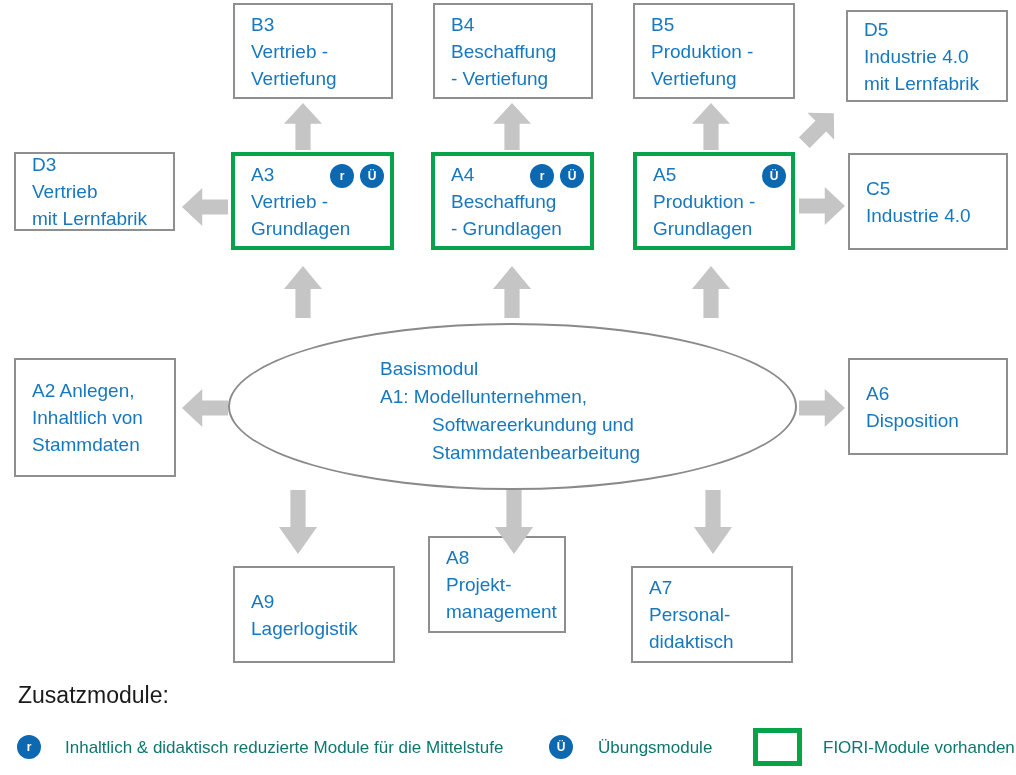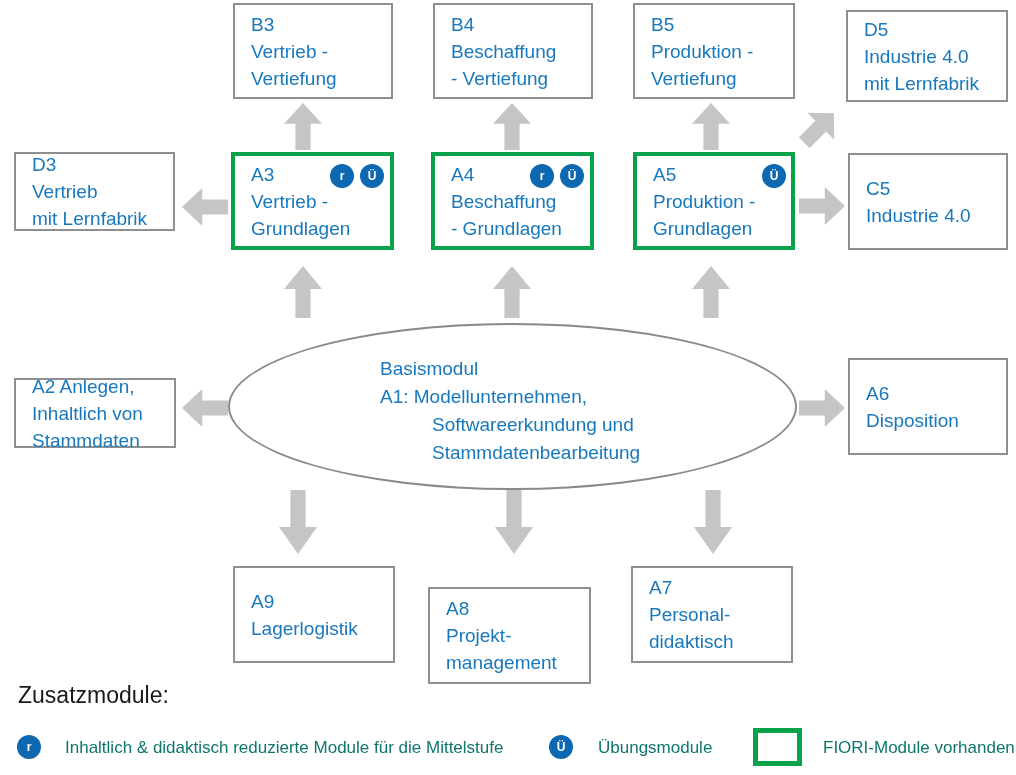--- a/index.html
+++ b/index.html
@@ -135,42 +135,42 @@
     <span class="line">A5</span>
     <span class="line">Produktion -</span>
     <span class="line">Grundlagen</span>
     <span class="badge" style="left:125px; top:8px;">Ü</span>
   </div>
   <div class="box" style="left:848px; top:153px; width:160px; height:97px;">
     <span class="line">C5</span>
     <span class="line">Industrie 4.0</span>
   </div>
 
-  <div class="box" style="left:14px; top:378px; width:162px; height:70px;">
+  <div class="box" style="left:14px; top:358px; width:162px; height:119px;">
     <span class="line">A2 Anlegen,</span>
     <span class="line">Inhaltlich von</span>
     <span class="line">Stammdaten</span>
   </div>
   <div class="ellipse"></div>
   <div class="ellipse-text">
     <div class="line">Basismodul</div>
     <div class="line">A1: Modellunternehmen,</div>
     <div class="line indent">Softwareerkundung und</div>
     <div class="line indent">Stammdatenbearbeitung</div>
   </div>
   <div class="box" style="left:848px; top:358px; width:160px; height:97px;">
     <span class="line">A6</span>
     <span class="line">Disposition</span>
   </div>
 
   <div class="box" style="left:233px; top:566px; width:162px; height:97px;">
     <span class="line">A9</span>
     <span class="line">Lagerlogistik</span>
   </div>
-  <div class="box" style="left:428px; top:587px; width:163px; height:97px;">
+  <div class="box" style="left:428px; top:536px; width:138px; height:97px;">
     <span class="line">A8</span>
     <span class="line">Projekt-</span>
     <span class="line">management</span>
   </div>
   <div class="box" style="left:631px; top:566px; width:162px; height:97px;">
     <span class="line">A7</span>
     <span class="line">Personal-</span>
     <span class="line">didaktisch</span>
   </div>
 

